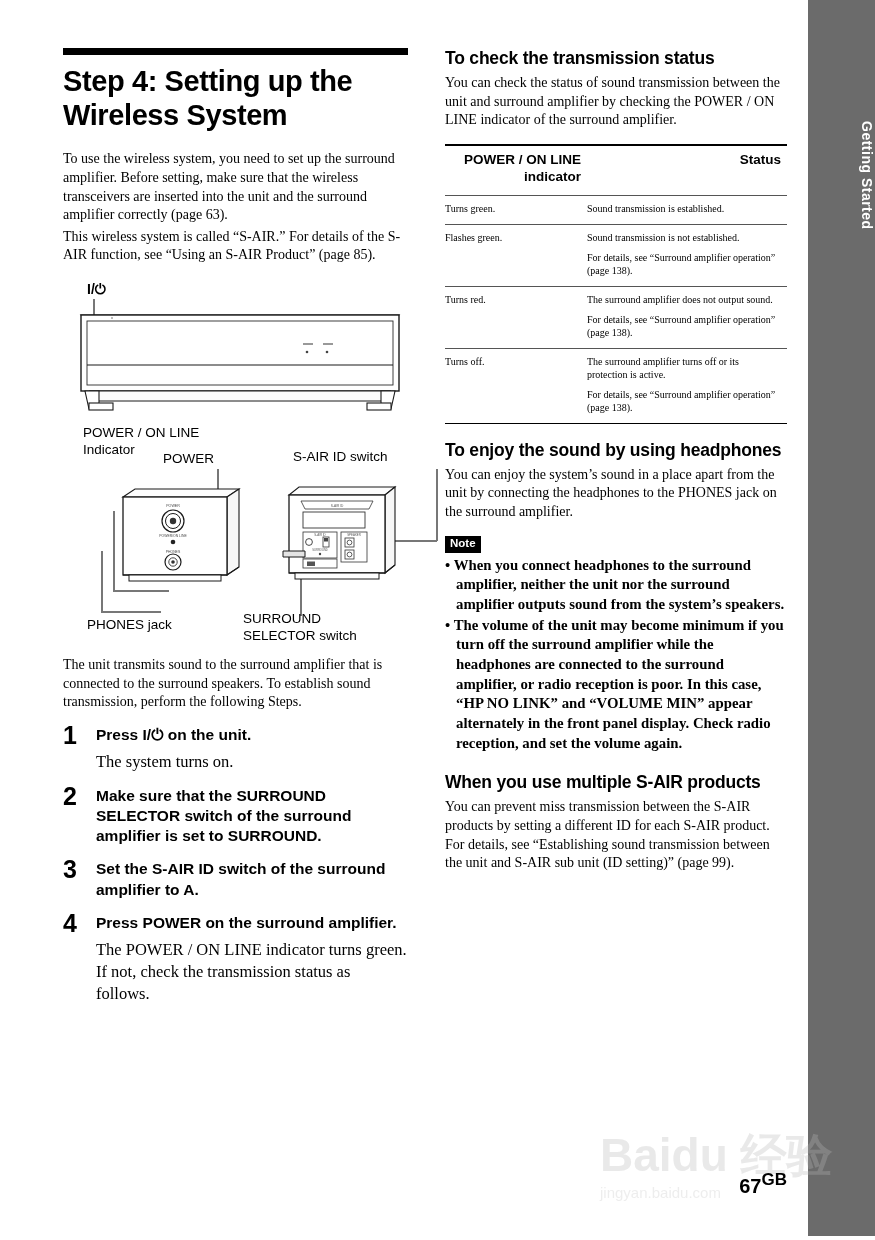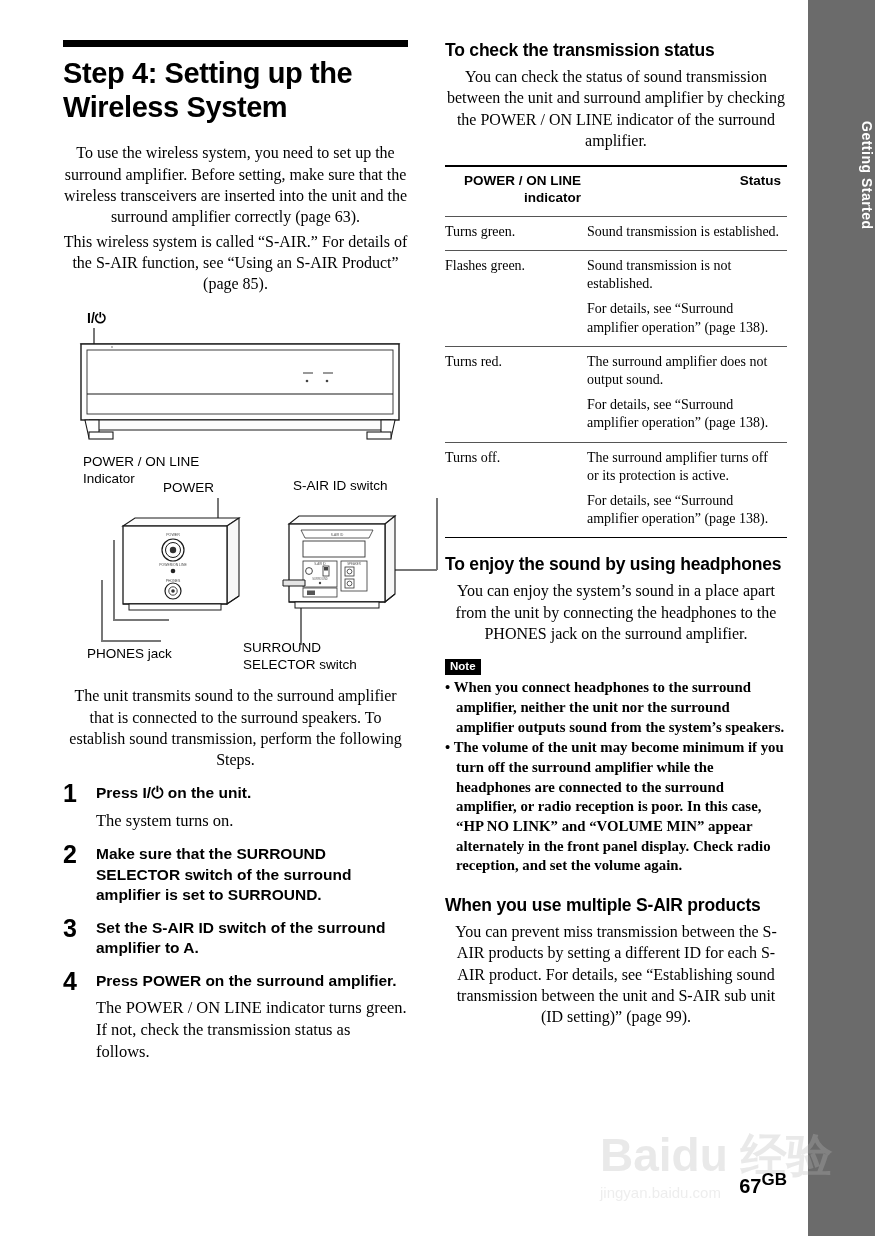--- a/index.html
+++ b/index.html
@@ -33,21 +33,21 @@
     font-family: "Liberation Sans", sans-serif;
     font-weight: bold;
     font-size: 14px;
     letter-spacing: .5px;
     writing-mode: vertical-rl;
     text-orientation: mixed;
     height: 130px;
   }
 
   
-  .page { position: absolute; inset: 0; }
+  .page { position: absolute; inset: 0; margin-top: 8px; }
   .col-left  { position: absolute; left: 63px;  top: 40px; width: 345px; }
   .col-right { position: absolute; left: 445px; top: 40px; width: 342px; }
 
   
   .rule-top {
     height: 7px;
     background: #000;
     margin-bottom: 9px;
   }
   h1.chapter {
@@ -60,24 +60,24 @@
   }
   h2.sec {
     font-family: "Liberation Sans", sans-serif;
     font-weight: bold;
     font-size: 17.5px;
     line-height: 1.2;
     margin: 0 0 5px 0;
     letter-spacing: -0.2px;
   }
   p.body {
-    font-size: 16px;
+    font-size: 14px;
     line-height: 1.33;
     margin: 0 0 3px 0;
-    text-align: center;
+    text-align: left;
   }
   p.body + p.body { margin-top: 0; }
 
   
   .step { display: flex; margin-top: 11px; }
   .step-num {
     font-family: "Liberation Sans", sans-serif;
     font-weight: bold;
     font-size: 25px;
     line-height: 1;
@@ -110,21 +110,21 @@
     font-weight: bold;
     font-size: 13.5px;
     text-align: right;
     vertical-align: top;
     padding: 6px 6px 9px 0;
     border-top: 2.5px solid #000;
     border-bottom: 1.5px solid #555;
     line-height: 1.25;
   }
   table.status td {
-    font-size: 14px;
+    font-size: 10px;
     vertical-align: top;
     padding: 6px 6px 9px 0;
     border-bottom: 1.2px solid #555;
     line-height: 1.3;
   }
   table.status tr:last-child td { border-bottom: 1.5px solid #000; }
   table.status .c1 { width: 142px; }
   .cellpara { margin: 0; }
   .cellpara + .cellpara { margin-top: 7px; }
 

